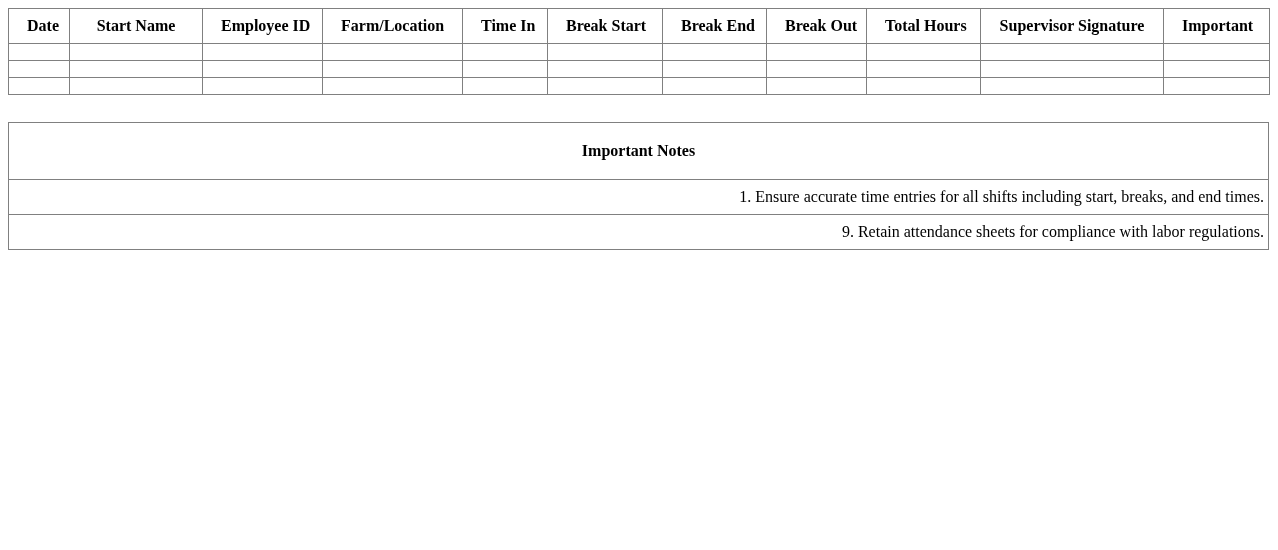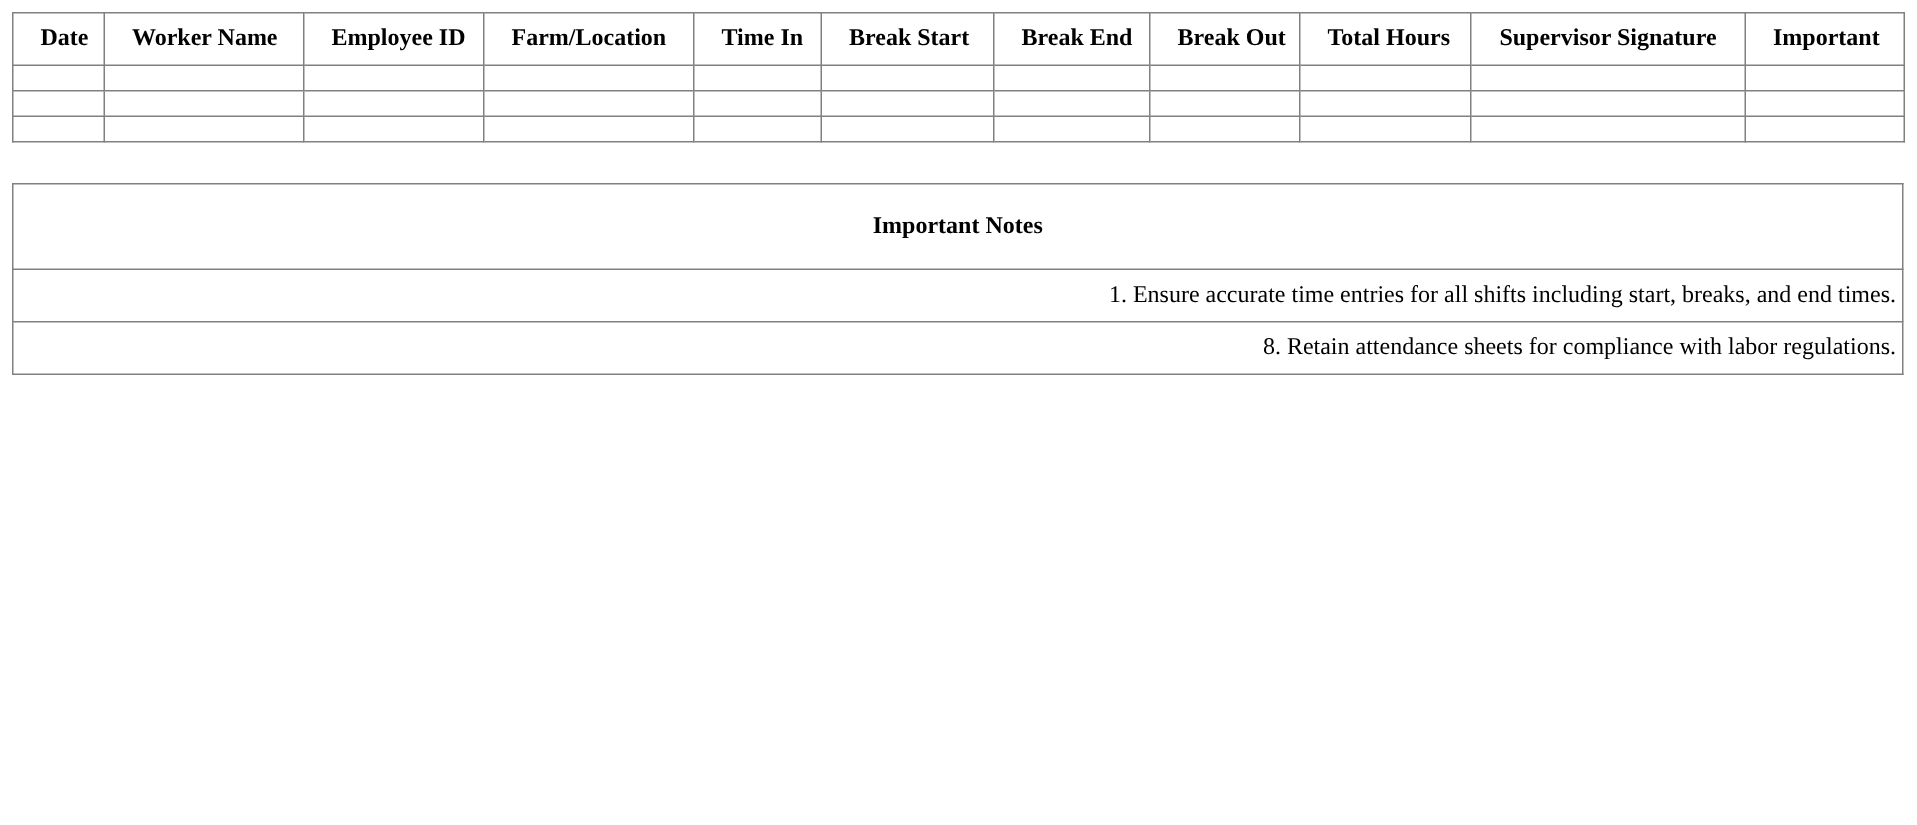--- a/index.html
+++ b/index.html
@@ -84,21 +84,21 @@
     <col class="c5">
       <col class="c6">
       <col class="c7">
       <col class="c8">
       <col class="c9">
       <col class="c10">
   </colgroup>
   <thead>
     <tr>
       <th>Date</th>
-      <th>Worker Name</th>
+      <th>Start Name</th>
       <th>Employee ID</th>
       <th>Farm/Location</th>
       <th>Time In</th>
       <th>Break Start</th>
       <th>Break End</th>
       <th>Break Out</th>
       <th>Total Hours</th>
       <th>Supervisor Signature</th>
       <th>Important</th>
     </tr>
@@ -150,16 +150,16 @@
   <thead>
     <tr>
       <th>Important Notes</th>
     </tr>
   </thead>
   <tbody>
     <tr>
       <td>1. Ensure accurate time entries for all shifts including start, breaks, and end times.</td>
     </tr>
     <tr>
-      <td>8. Retain attendance sheets for compliance with labor regulations.</td>
+      <td>9. Retain attendance sheets for compliance with labor regulations.</td>
     </tr>
   </tbody>
 </table>
 
 </body></html>

